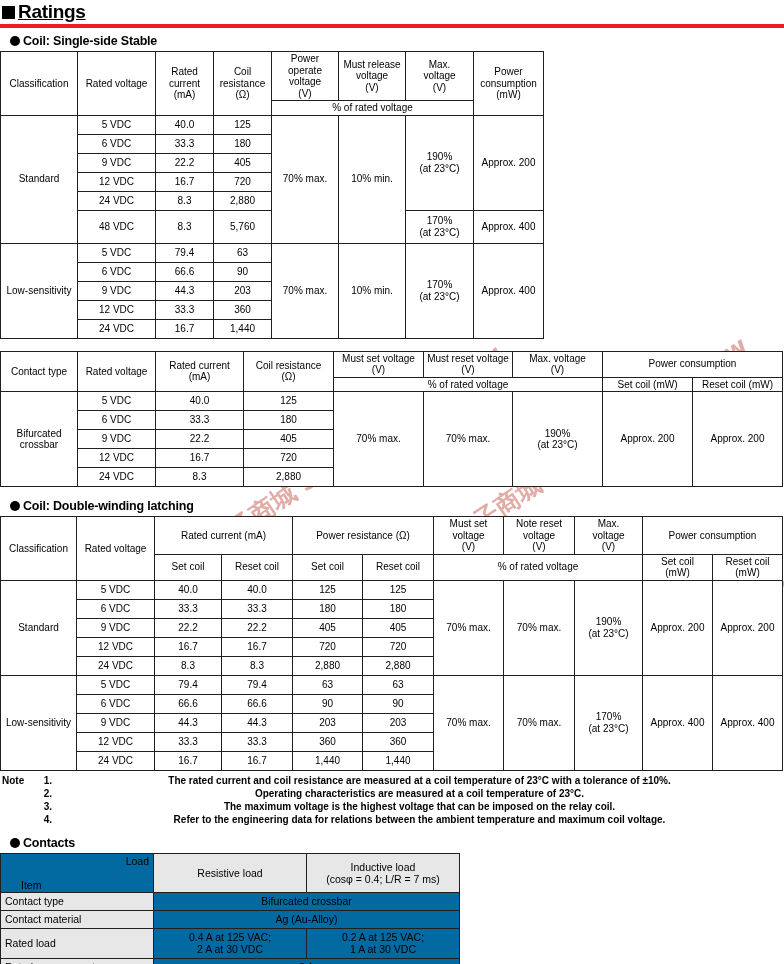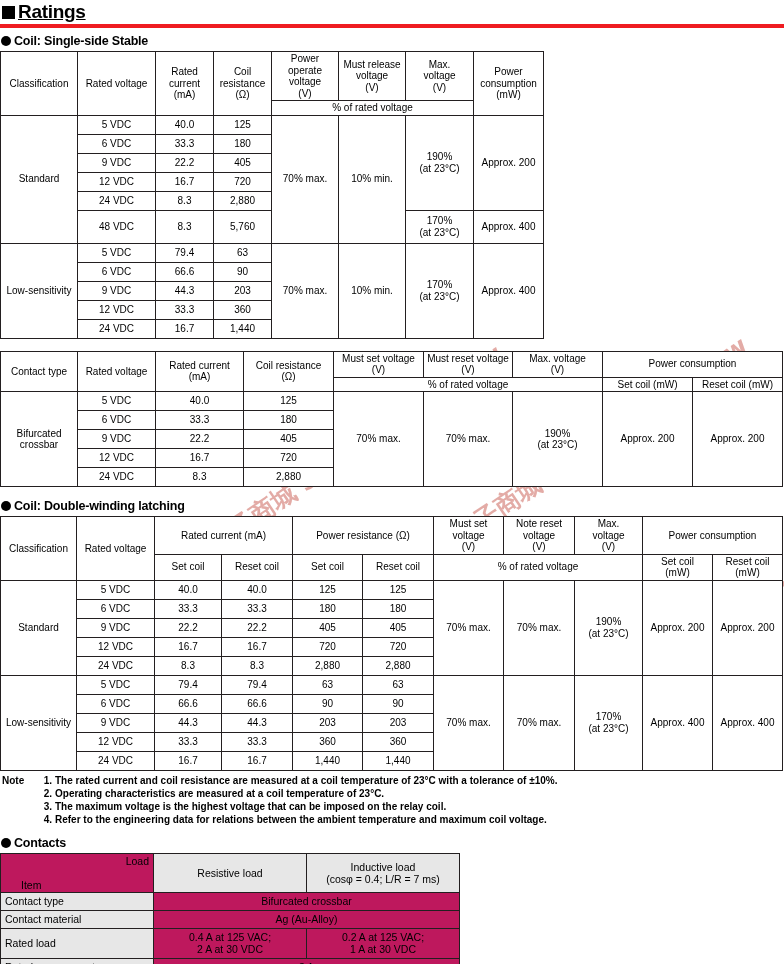--- a/index.html
+++ b/index.html
@@ -65,20 +65,21 @@
     margin: 1px 0 6px 0;
     width: 784px;
   }
   .sub-title {
     font-size: 12.5px;
     font-weight: bold;
     display: flex;
     align-items: center;
     margin: 0 0 3px 1px;
     letter-spacing: -0.2px;
+    padding-left: 9px;
   }
   .dot-bullet {
     display: inline-block;
     width: 10px;
     height: 10px;
     border-radius: 50%;
     background: #000;
     margin-right: 3px;
   }
 
@@ -113,35 +114,35 @@
   
   .notes {
     font-size: 10px;
     line-height: 13.2px;
     margin: 3px 0 0 2px;
     font-weight: bold;
   }
   .note-row { display: flex; }
   .note-lead { width: 34px; flex: none; }
   .note-num  { width: 16px; flex: none; text-align: right; padding-right: 3px; }
-  .note-txt  { flex: 1; }
+  .note-txt  { flex: 1; text-align: center; }
 
   
   table.ct {
     border-collapse: collapse;
     font-size: 10.5px;
     table-layout: fixed;
     width: 459px;
   }
   table.ct td {
     border: 1px solid #231f20;
     padding: 2px 4px;
     vertical-align: middle;
     line-height: 1.2;
-    background: #be185d;
+    background: #0369a1;
   }
   table.ct td.item {
     background: #e7e7e7;
     text-align: left;
   }
   table.ct td.ctr { text-align: center; }
   td.slash-cell {
     background: #e7e7e7;
     position: relative;
     height: 34px;

